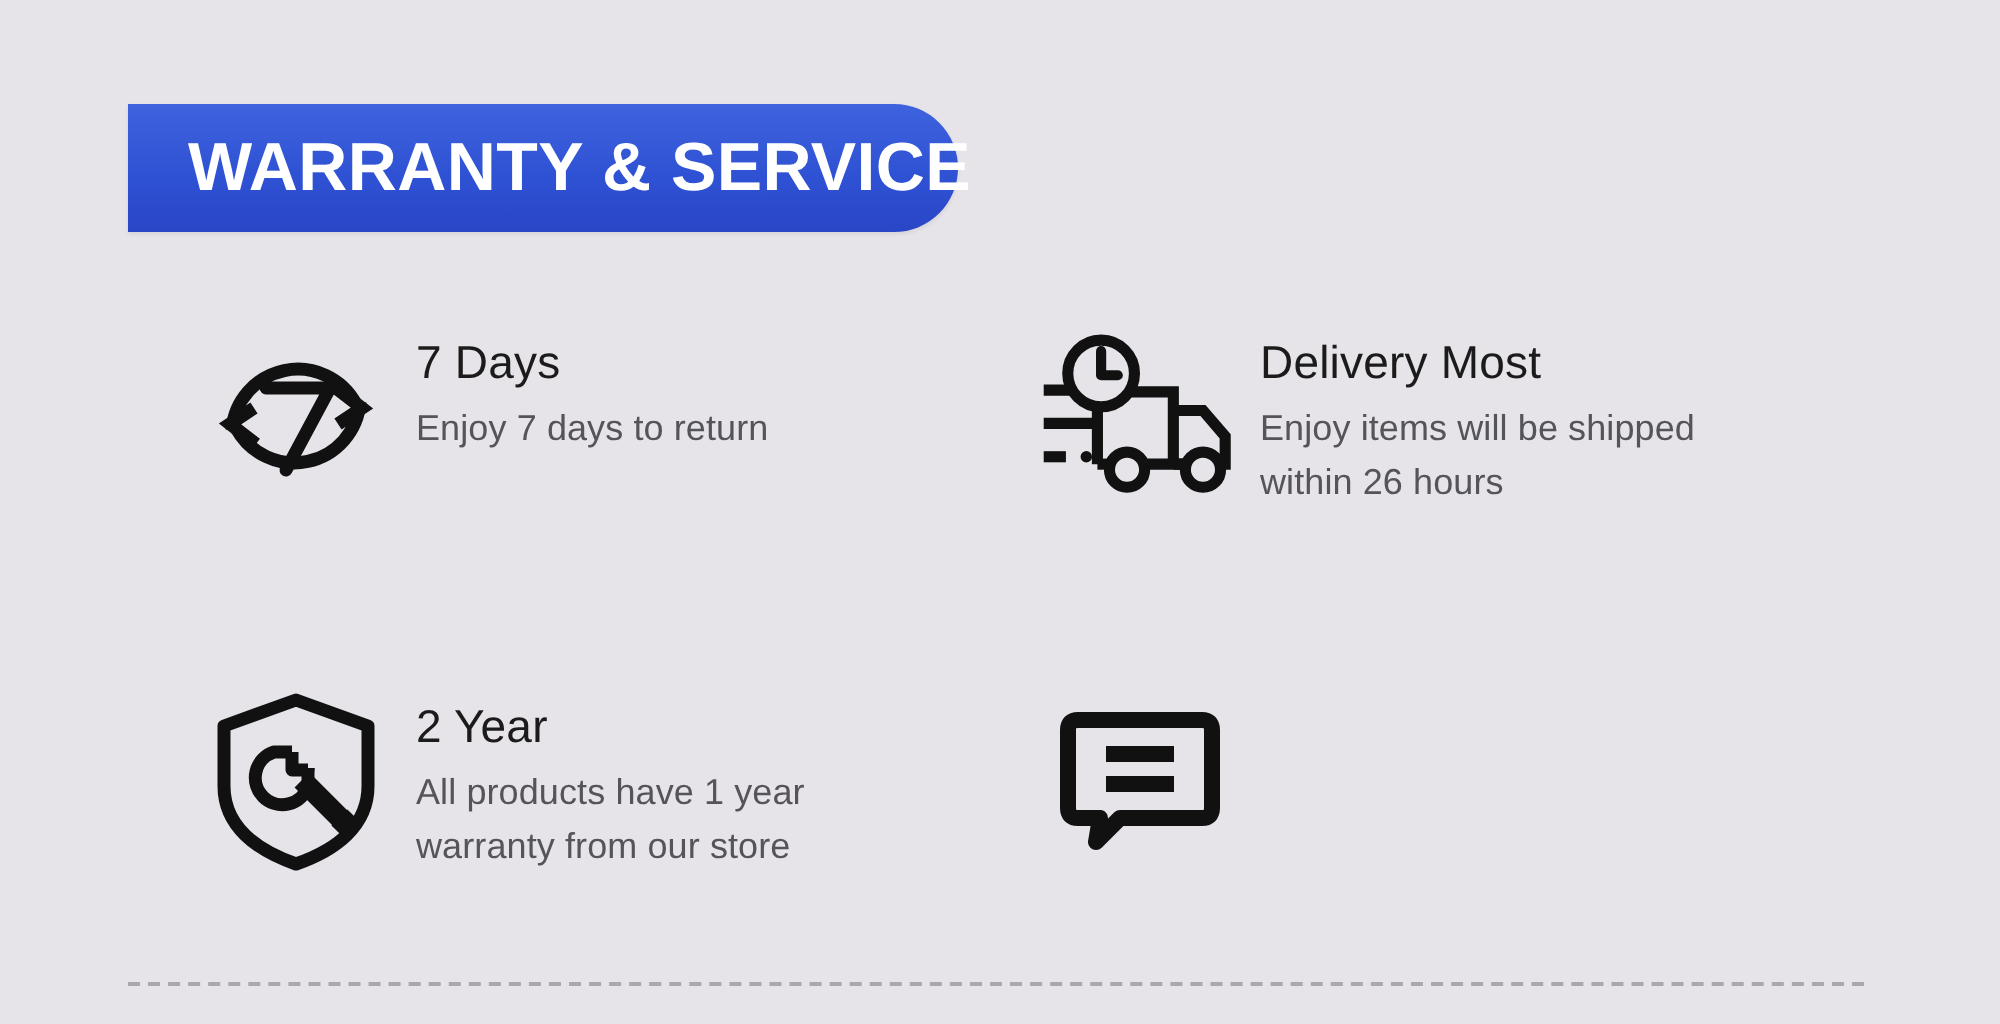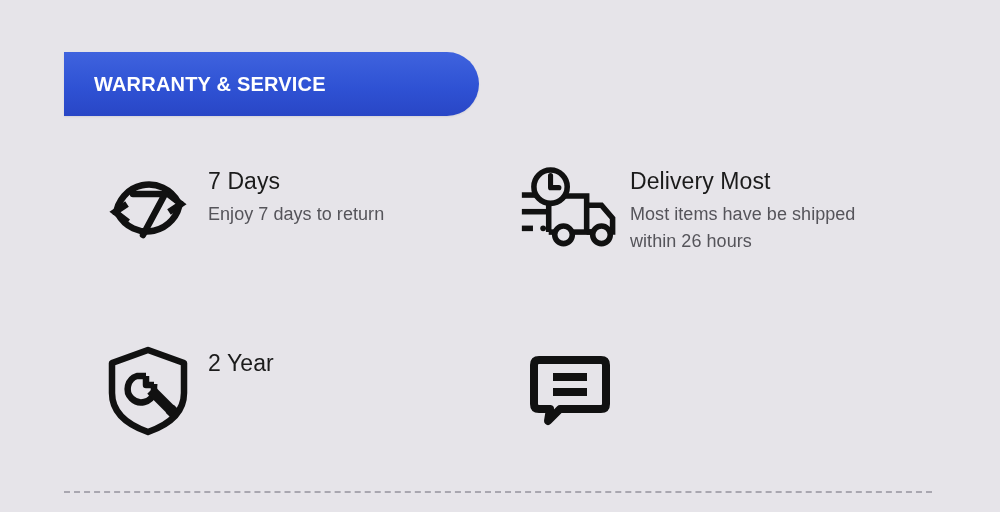--- a/index.html
+++ b/index.html
@@ -27,21 +27,21 @@
     background: linear-gradient(180deg, #3f63de 0%, #2f52d4 55%, #2946c6 100%);
     border-top-right-radius: 0 0;
     border-radius: 0 64px 64px 0;
     display: flex;
     align-items: center;
     box-shadow: 0 1px 2px rgba(0,0,0,0.08);
   }
 
   #banner-title {
     color: #ffffff;
-    font-size: 20px;
+    font-size: 34px;
     font-weight: bold;
     letter-spacing: 0.2px;
     margin-left: 30px;
     white-space: nowrap;
   }
 
   
   #features {
     position: absolute;
     left: 0;
@@ -156,41 +156,45 @@
         <circle cx="47" cy="75" r="9.5" stroke="#111111" stroke-width="6" fill="#e6e4e9"></circle>
         <circle cx="88" cy="75" r="9.5" stroke="#111111" stroke-width="6" fill="#e6e4e9"></circle>
 
         <circle cx="33" cy="23" r="18" stroke="#111111" stroke-width="6" fill="#e6e4e9"></circle>
         <path d="M33 11 V24 H42" stroke="#111111" stroke-width="5.5" stroke-linecap="round" stroke-linejoin="round" fill="none"></path>
       </svg>
     </div>
     <div class="feature-text">
       <div class="feature-title">Delivery Most</div>
       <div class="feature-desc">
-        <span>Most items have be shipped</span>
+        <span>Enjoy items will be shipped</span>
         <span>within 26 hours</span>
       </div>
     </div>
   </div>
 
   <div class="feature pos-2">
     <div class="feature-icon">
       <svg width="88" height="94" viewBox="0 0 88 94" fill="none">
 
         <path d="M8 20 L44 7 L80 20 V50 C80 70 64 82 44 89 C24 82 8 70 8 50 Z" stroke="#111111" stroke-width="6.5" stroke-linejoin="round" fill="none"></path>
 
         <path d="M42 33 L33 33 A13.5 13.5 0 1 0 50 50 L50 41" stroke="#111111" stroke-width="6.5" stroke-linecap="butt" stroke-linejoin="round" fill="none"></path>
         <path d="M42 33 L42 42 L50 42 L50 41" stroke="#111111" stroke-width="6.5" stroke-linecap="butt" stroke-linejoin="round" fill="none"></path>
 
         <path d="M47 47 L68 68" stroke="#111111" stroke-width="10.5" stroke-linecap="butt"></path>
         <path d="M64 72 L72 64" stroke="#111111" stroke-width="6.5" stroke-linecap="butt"></path>
       </svg>
     </div>
     <div class="feature-text">
       <div class="feature-title">2 Year</div>
+      <div class="feature-desc">
+        <span>All products have 1 year</span>
+        <span>warranty from our store</span>
+      </div>
     </div>
   </div>
 
   <div class="feature pos-3">
     <div class="feature-icon">
       <svg width="96" height="86" viewBox="0 0 96 86" fill="none">
 
         <path d="M12 18 Q12 13 17 13 H79 Q84 13 84 18 V57 Q84 62 79 62 H38 L26 74 L28 62 H17 Q12 62 12 57 Z" stroke="#111111" stroke-width="8" stroke-linejoin="round" fill="none"></path>
 
         <path d="M31 30 H65" stroke="#111111" stroke-width="8" stroke-linecap="butt"></path>

